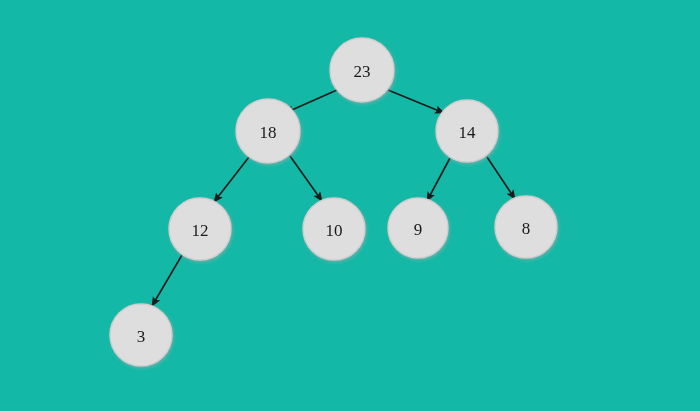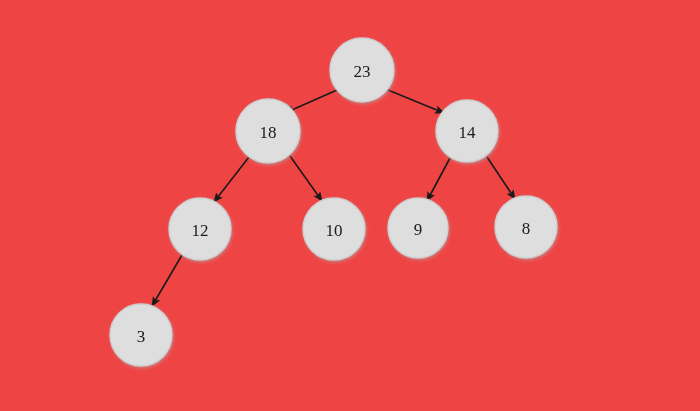--- a/index.html
+++ b/index.html
@@ -8,21 +8,21 @@
     padding: 0;
     background: #ffffff;
   }
   body {
     font-family: "Liberation Serif", "DejaVu Serif", serif;
   }
   #canvas {
     position: relative;
     width: 700px;
     height: 411px;
-    background: #ef4444;
+    background: #14b8a6;
     overflow: hidden;
   }
   #tree-svg {
     position: absolute;
     left: 0;
     top: 0;
     width: 700px;
     height: 411px;
   }
   .edge-line {

